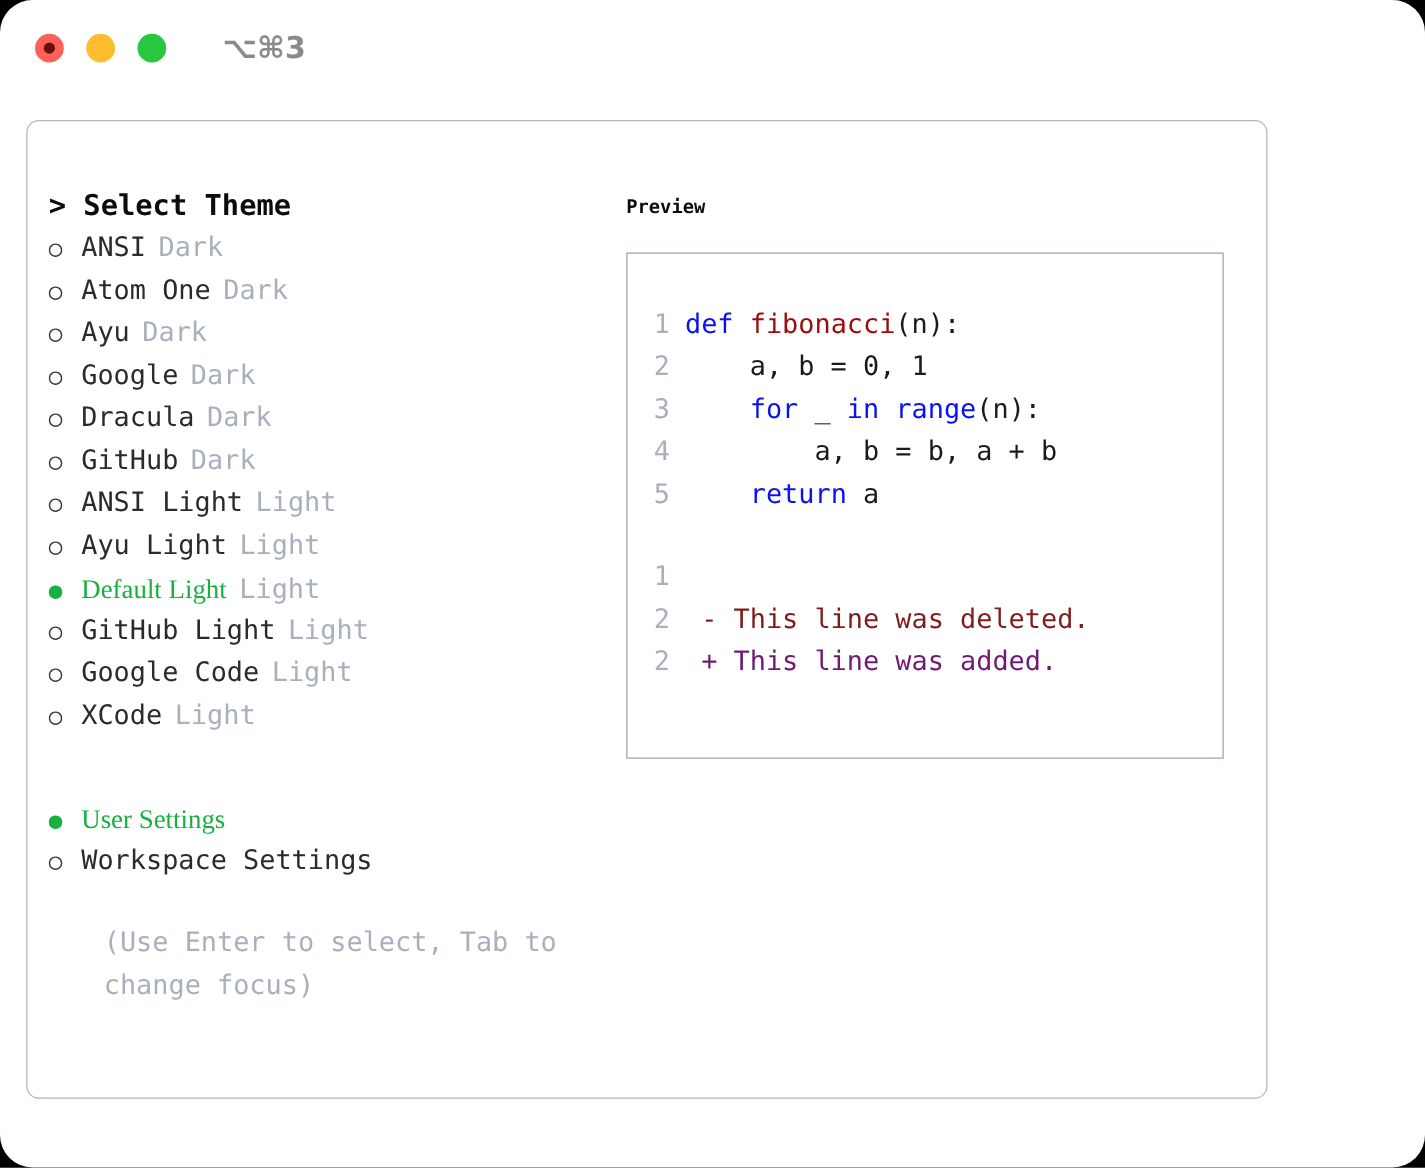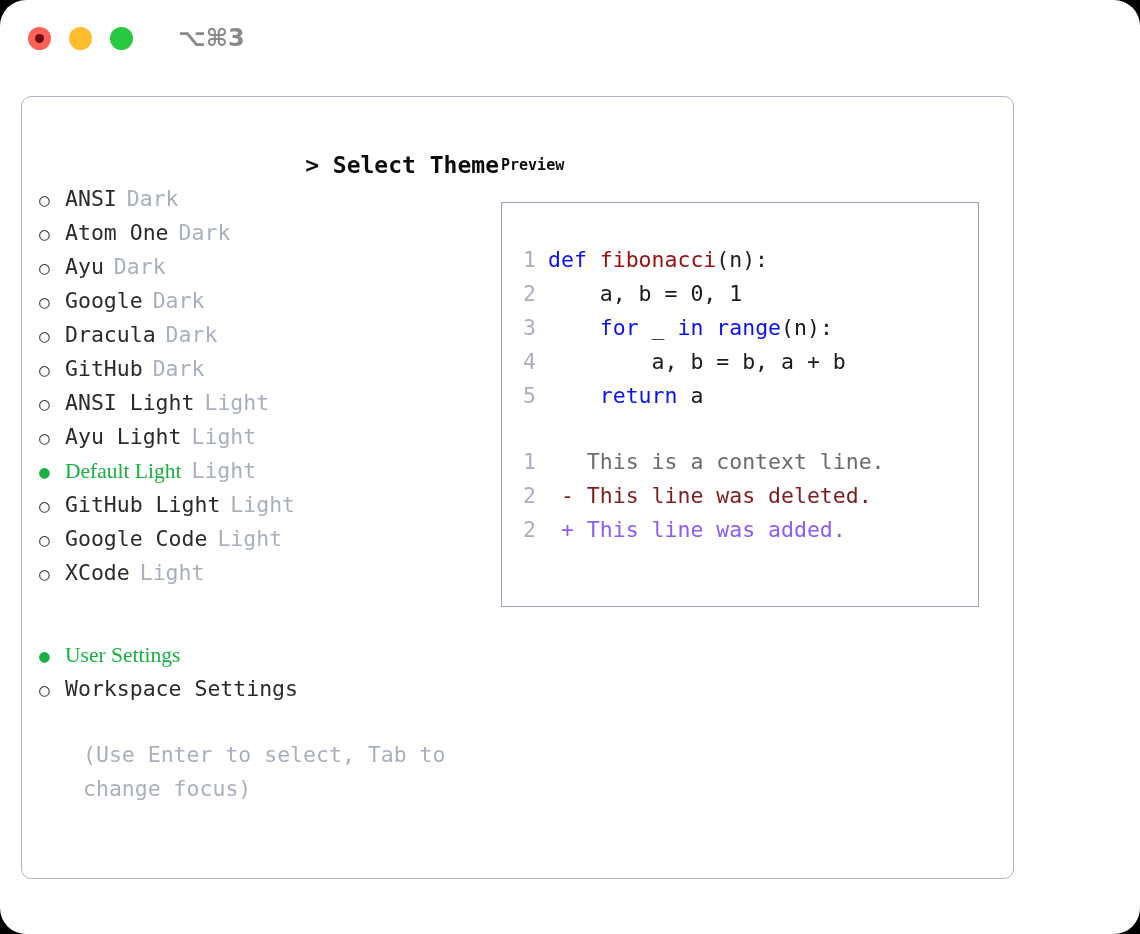--- a/index.html
+++ b/index.html
@@ -78,21 +78,20 @@
     top: 51px;
     width: 460px;
   }
 
   .section-title {
     font-size: 23px;
     font-weight: bold;
     color: #0c0c0c;
     line-height: 34px;
     white-space: pre;
-    text-align: right;
   }
 
   .opt-row {
     display: flex;
     align-items: baseline;
     line-height: 34px;
     height: 34px;
     font-size: 21.5px;
     white-space: pre;
   }
@@ -171,21 +170,21 @@
     text-align: right;
     padding-right: 12px;
     color: #a9b0bd;
   }
   .code-body { color: #1a1a1a; white-space: pre; }
   .kw   { color: #0b12f0; text-align: center; }
   .fn   { color: #9b0d0d; }
   .blank-gap { height: 32px; }
   .diff-ctx { color: #6b6b6b; }
   .diff-del { color: #7f1d1d; }
-  .diff-add { color: #8b5cf6; }
+  .diff-add { color: #701a75; }
 </style>
 </head>
 <body>
 
 <div class="window">
 
   <div class="titlebar">
     <div class="lights">
       <div class="light red">
         <div class="rec-dot"></div>
@@ -234,21 +233,21 @@
         <div class="preview-box">
           <div id="code-block">
               <div class="code-line"><span class="ln">1</span><span class="code-body"><span class="kw">def </span><span class="fn">fibonacci</span><span>(n):</span></span></div>
               <div class="code-line"><span class="ln">2</span><span class="code-body"><span>    a, b = 0, 1</span></span></div>
               <div class="code-line"><span class="ln">3</span><span class="code-body"><span>    </span><span class="kw">for</span><span> _ </span><span class="kw">in</span><span> </span><span class="kw">range</span><span>(n):</span></span></div>
               <div class="code-line"><span class="ln">4</span><span class="code-body"><span>        a, b = b, a + b</span></span></div>
               <div class="code-line"><span class="ln">5</span><span class="code-body"><span>    </span><span class="kw">return</span><span> a</span></span></div>
             </div>
           <div class="blank-gap"></div>
           <div id="diff-block">
-              <div class="code-line"><span class="ln">1</span><span class="code-body diff-ctx">   This is a context line.</span></div>
+              <div class="code-line"><span class="ln">1</span></div>
               <div class="code-line"><span class="ln">2</span><span class="code-body diff-del"> - This line was deleted.</span></div>
               <div class="code-line"><span class="ln">2</span><span class="code-body diff-add"> + This line was added.</span></div>
             </div>
         </div>
       </div>
 
     </div>
   </div>
 </div>
 

